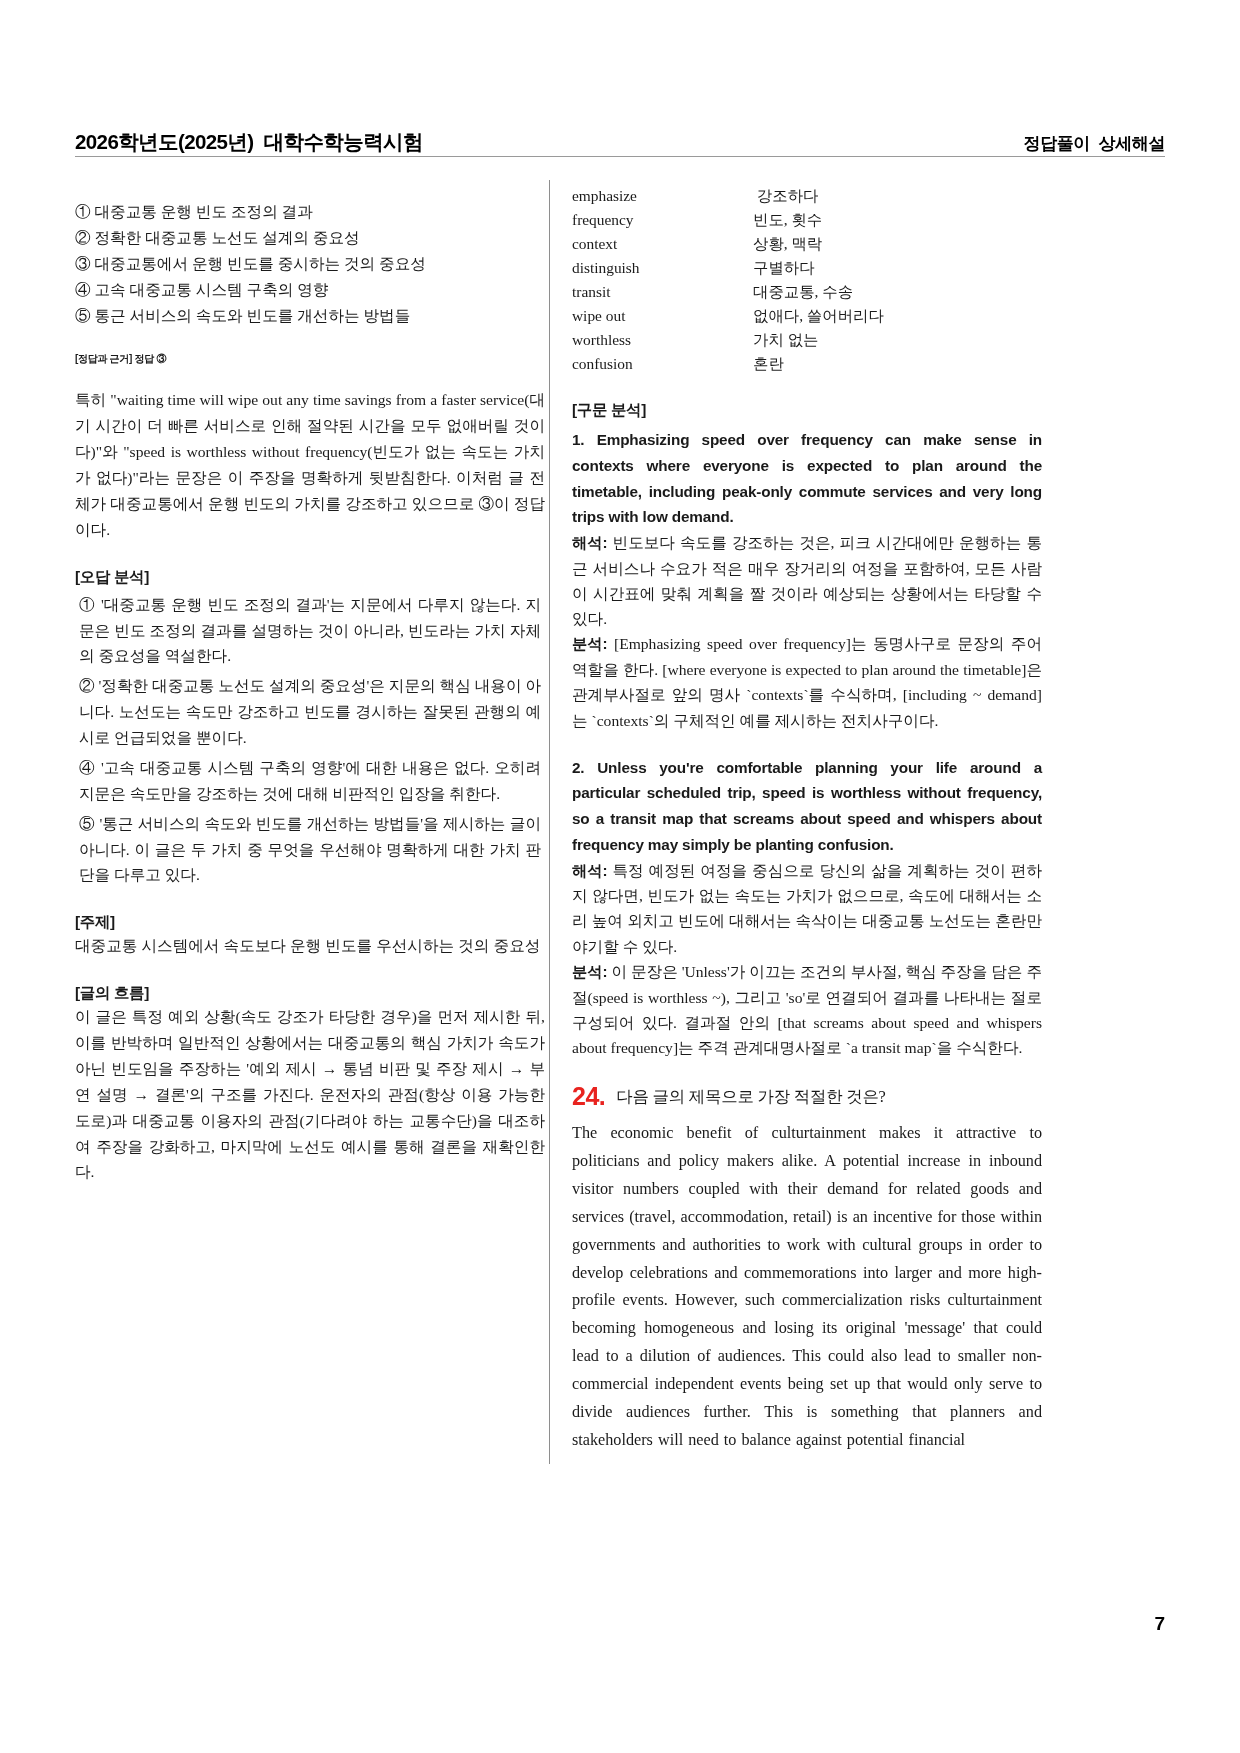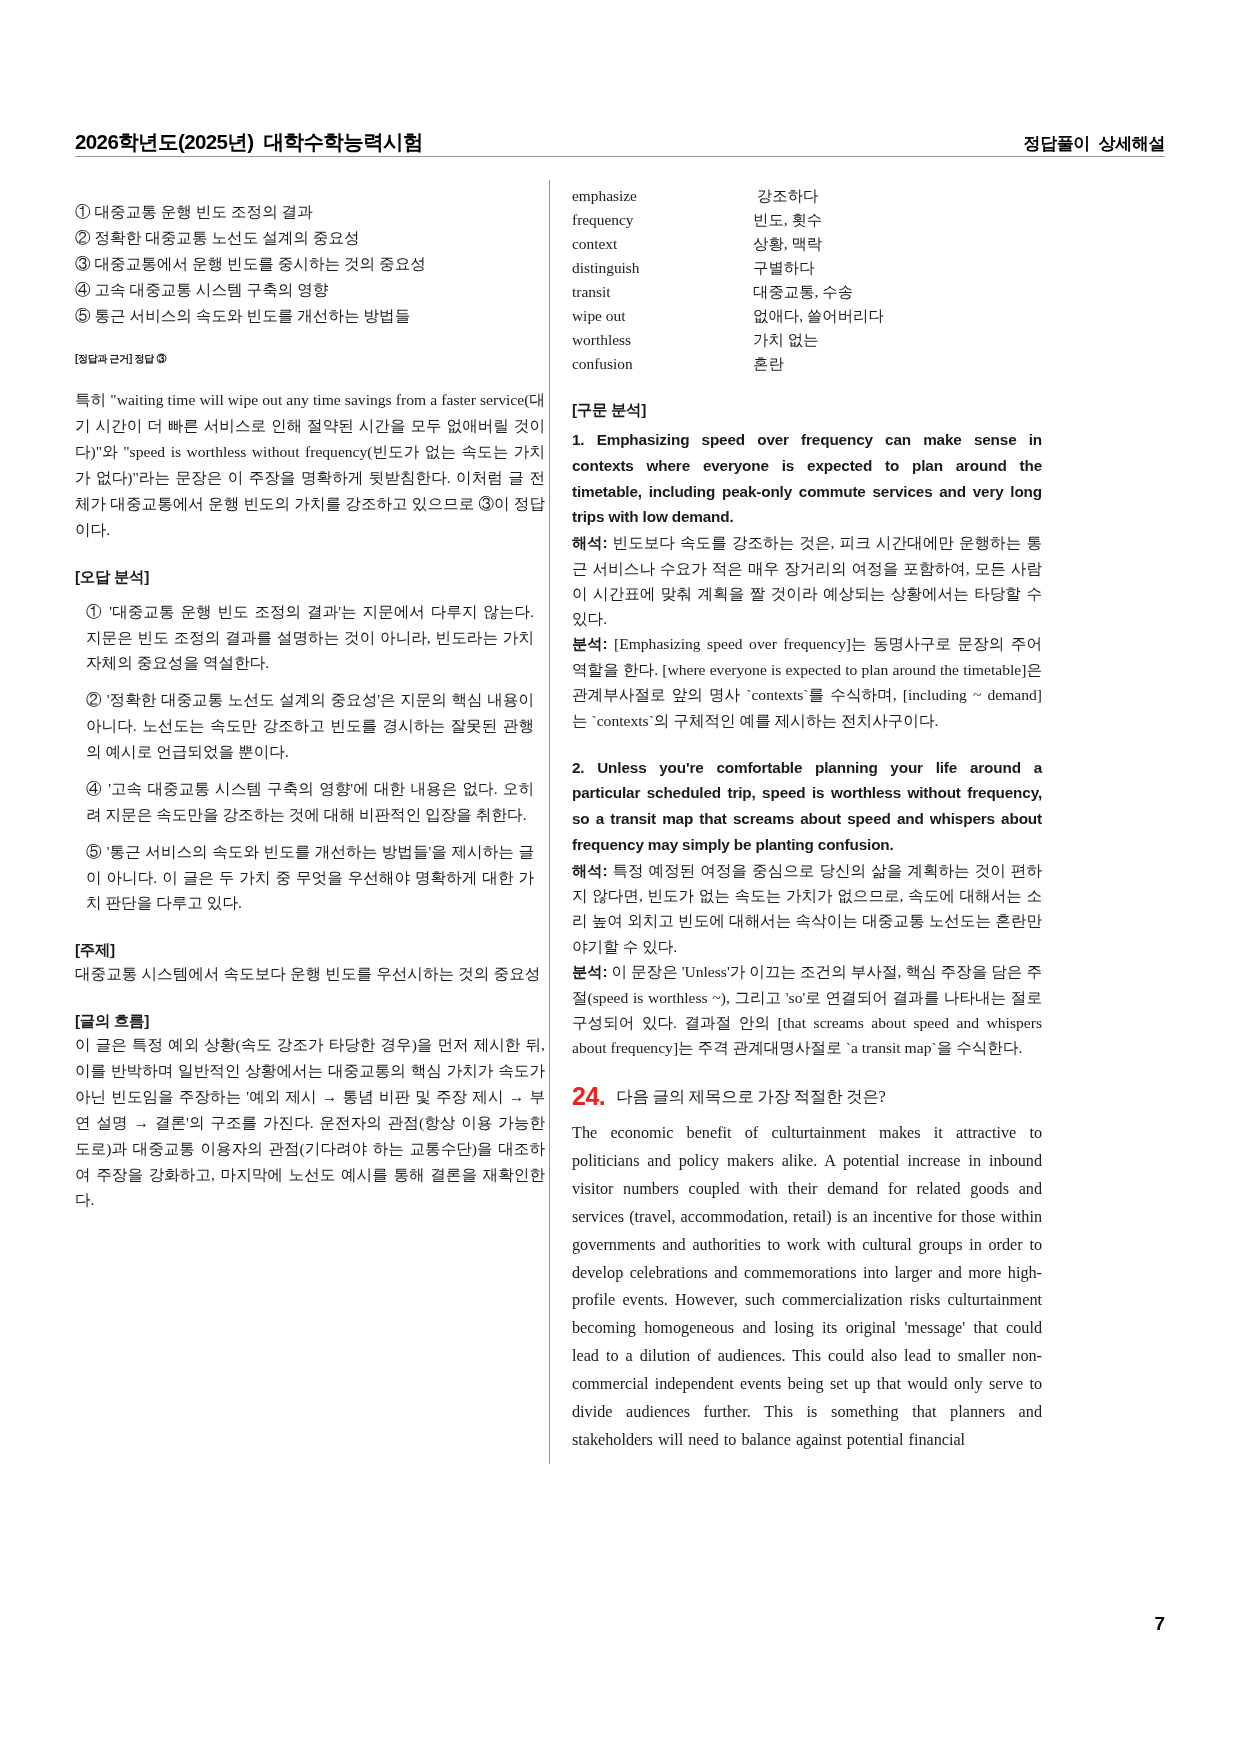--- a/index.html
+++ b/index.html
@@ -123,21 +123,21 @@
   
   .wrong-list {
     margin: 0;
     padding: 0;
     list-style: none;
   }
   .wrong-list li {
     font-size: 15.6px;
     line-height: 1.66;
     text-align: justify;
-    margin: 11px;
+    margin: 4px;
   }
 
   
   .vocab-table {
     margin-top: 6px;
     border-collapse: collapse;
     width: 100%;
   }
   .vocab-table td {
     font-size: 15.4px;

